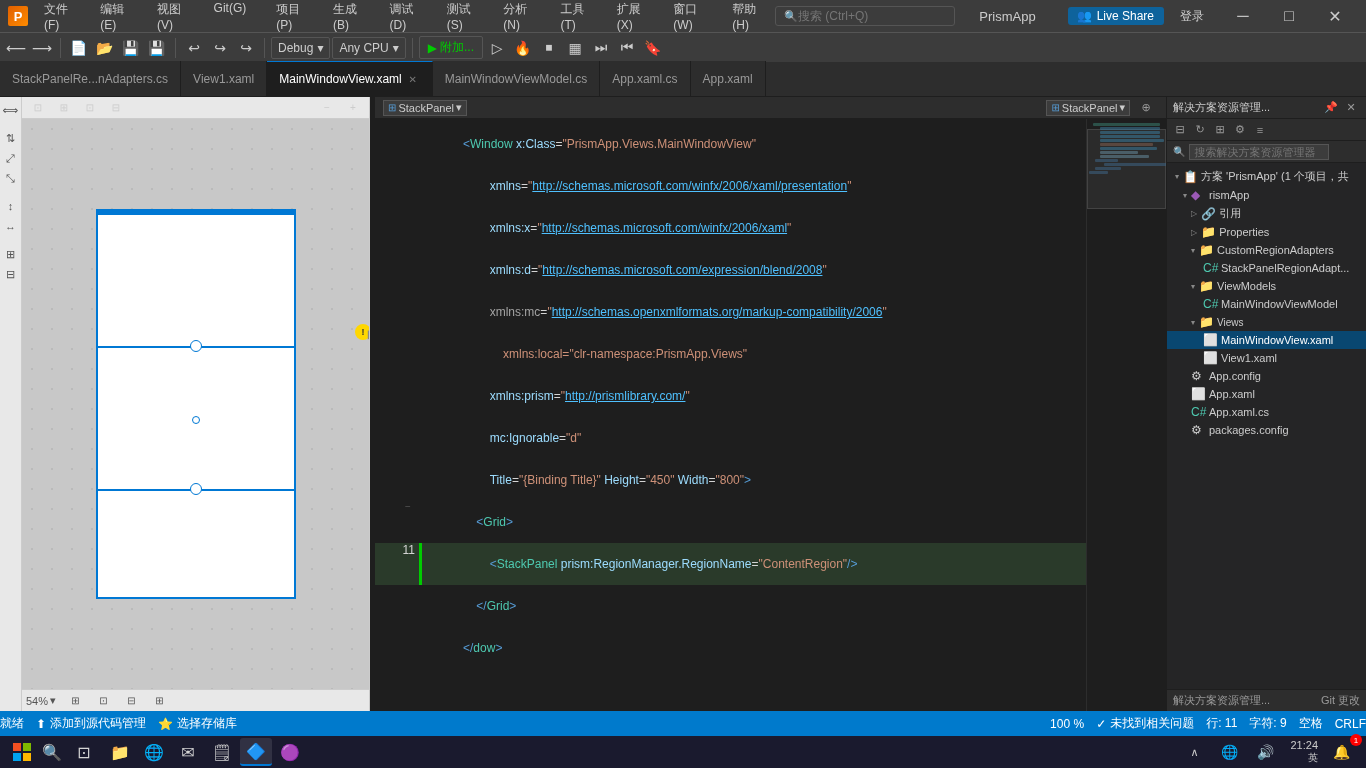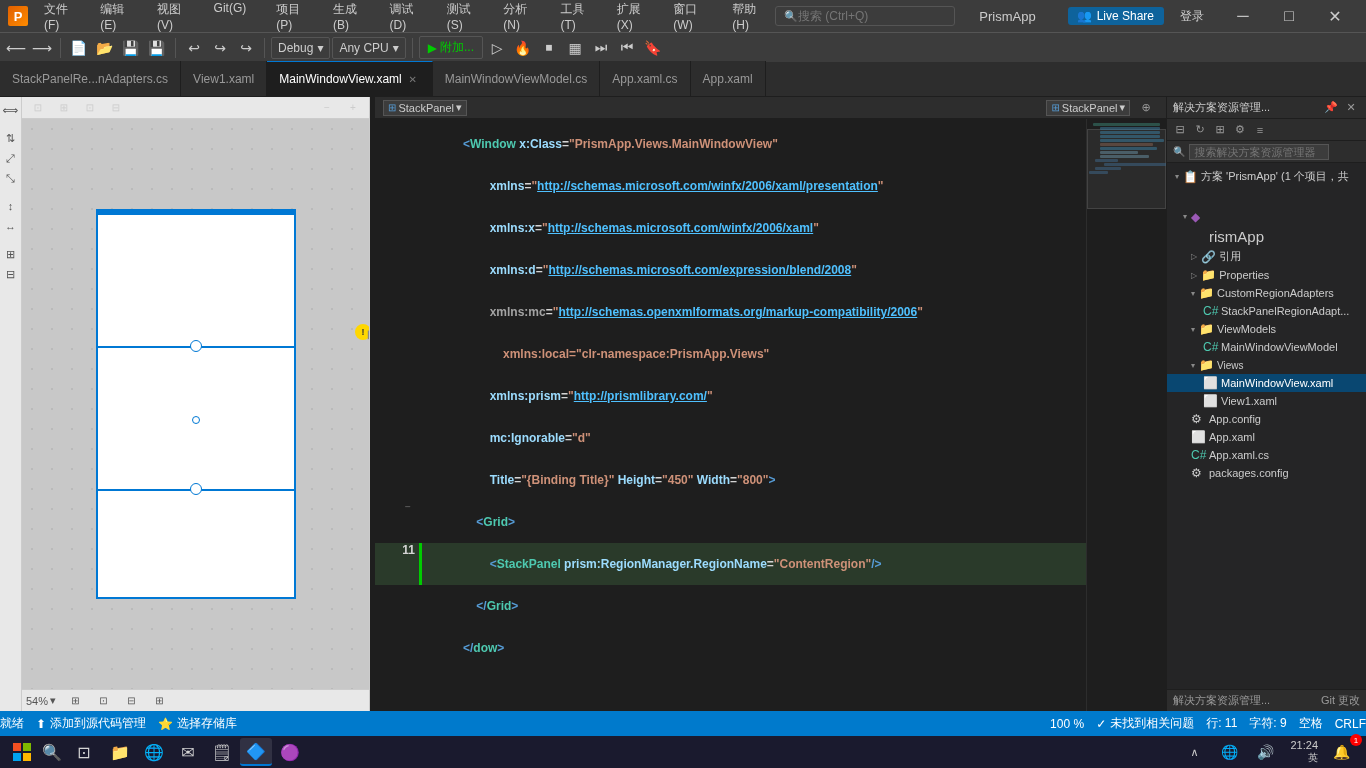--- a/index.html
+++ b/index.html
@@ -235,21 +235,20 @@
     .code-selector {
       display: flex; align-items: center; gap: 2px;
       border: 1px solid #555; padding: 0 4px; height: 16px;
       cursor: pointer; background: #3c3c3c; color: #ccc; font-size: 11px;
     }
     .code-line {
       display: flex; align-items: flex-start;
       padding: 0 8px 0 48px;
       position: relative;
       min-height: 20px;
-      font-weight: bold;
     }
     .line-num {
       position: absolute; left: 4px;
       color: #5a5a5a; font-size: 12px;
       width: 36px; text-align: right;
       user-select: none;
     }
     .code-content { flex: 1; white-space: pre; }
     .code-fold-indicator {
       position: absolute; left: 30px;
@@ -707,21 +706,21 @@
 
       <div class="tree-item">
         <span class="tree-arrow">▾</span>
         <span class="tree-icon">📋</span>
         <span style="font-size:11px;">方案 'PrismApp' (1 个项目，共</span>
       </div>
 
       <div class="tree-item" style="padding-left:16px;">
         <span class="tree-arrow">▾</span>
         <span class="tree-icon" style="color:#9b59b6;">◆</span>
-        <span style="font-size:15px;margin-top:40px;">rismApp</span>
+        <span style="font-size:11px;">rismApp</span>
       </div>
 
       <div class="tree-item" style="padding-left:24px;">
         <span class="tree-arrow">▷</span>
         <span class="tree-icon">🔗</span>
         <span style="font-size:11px;">引用</span>
       </div>
 
       <div class="tree-item" style="padding-left:24px;">
         <span class="tree-arrow">▷</span>

